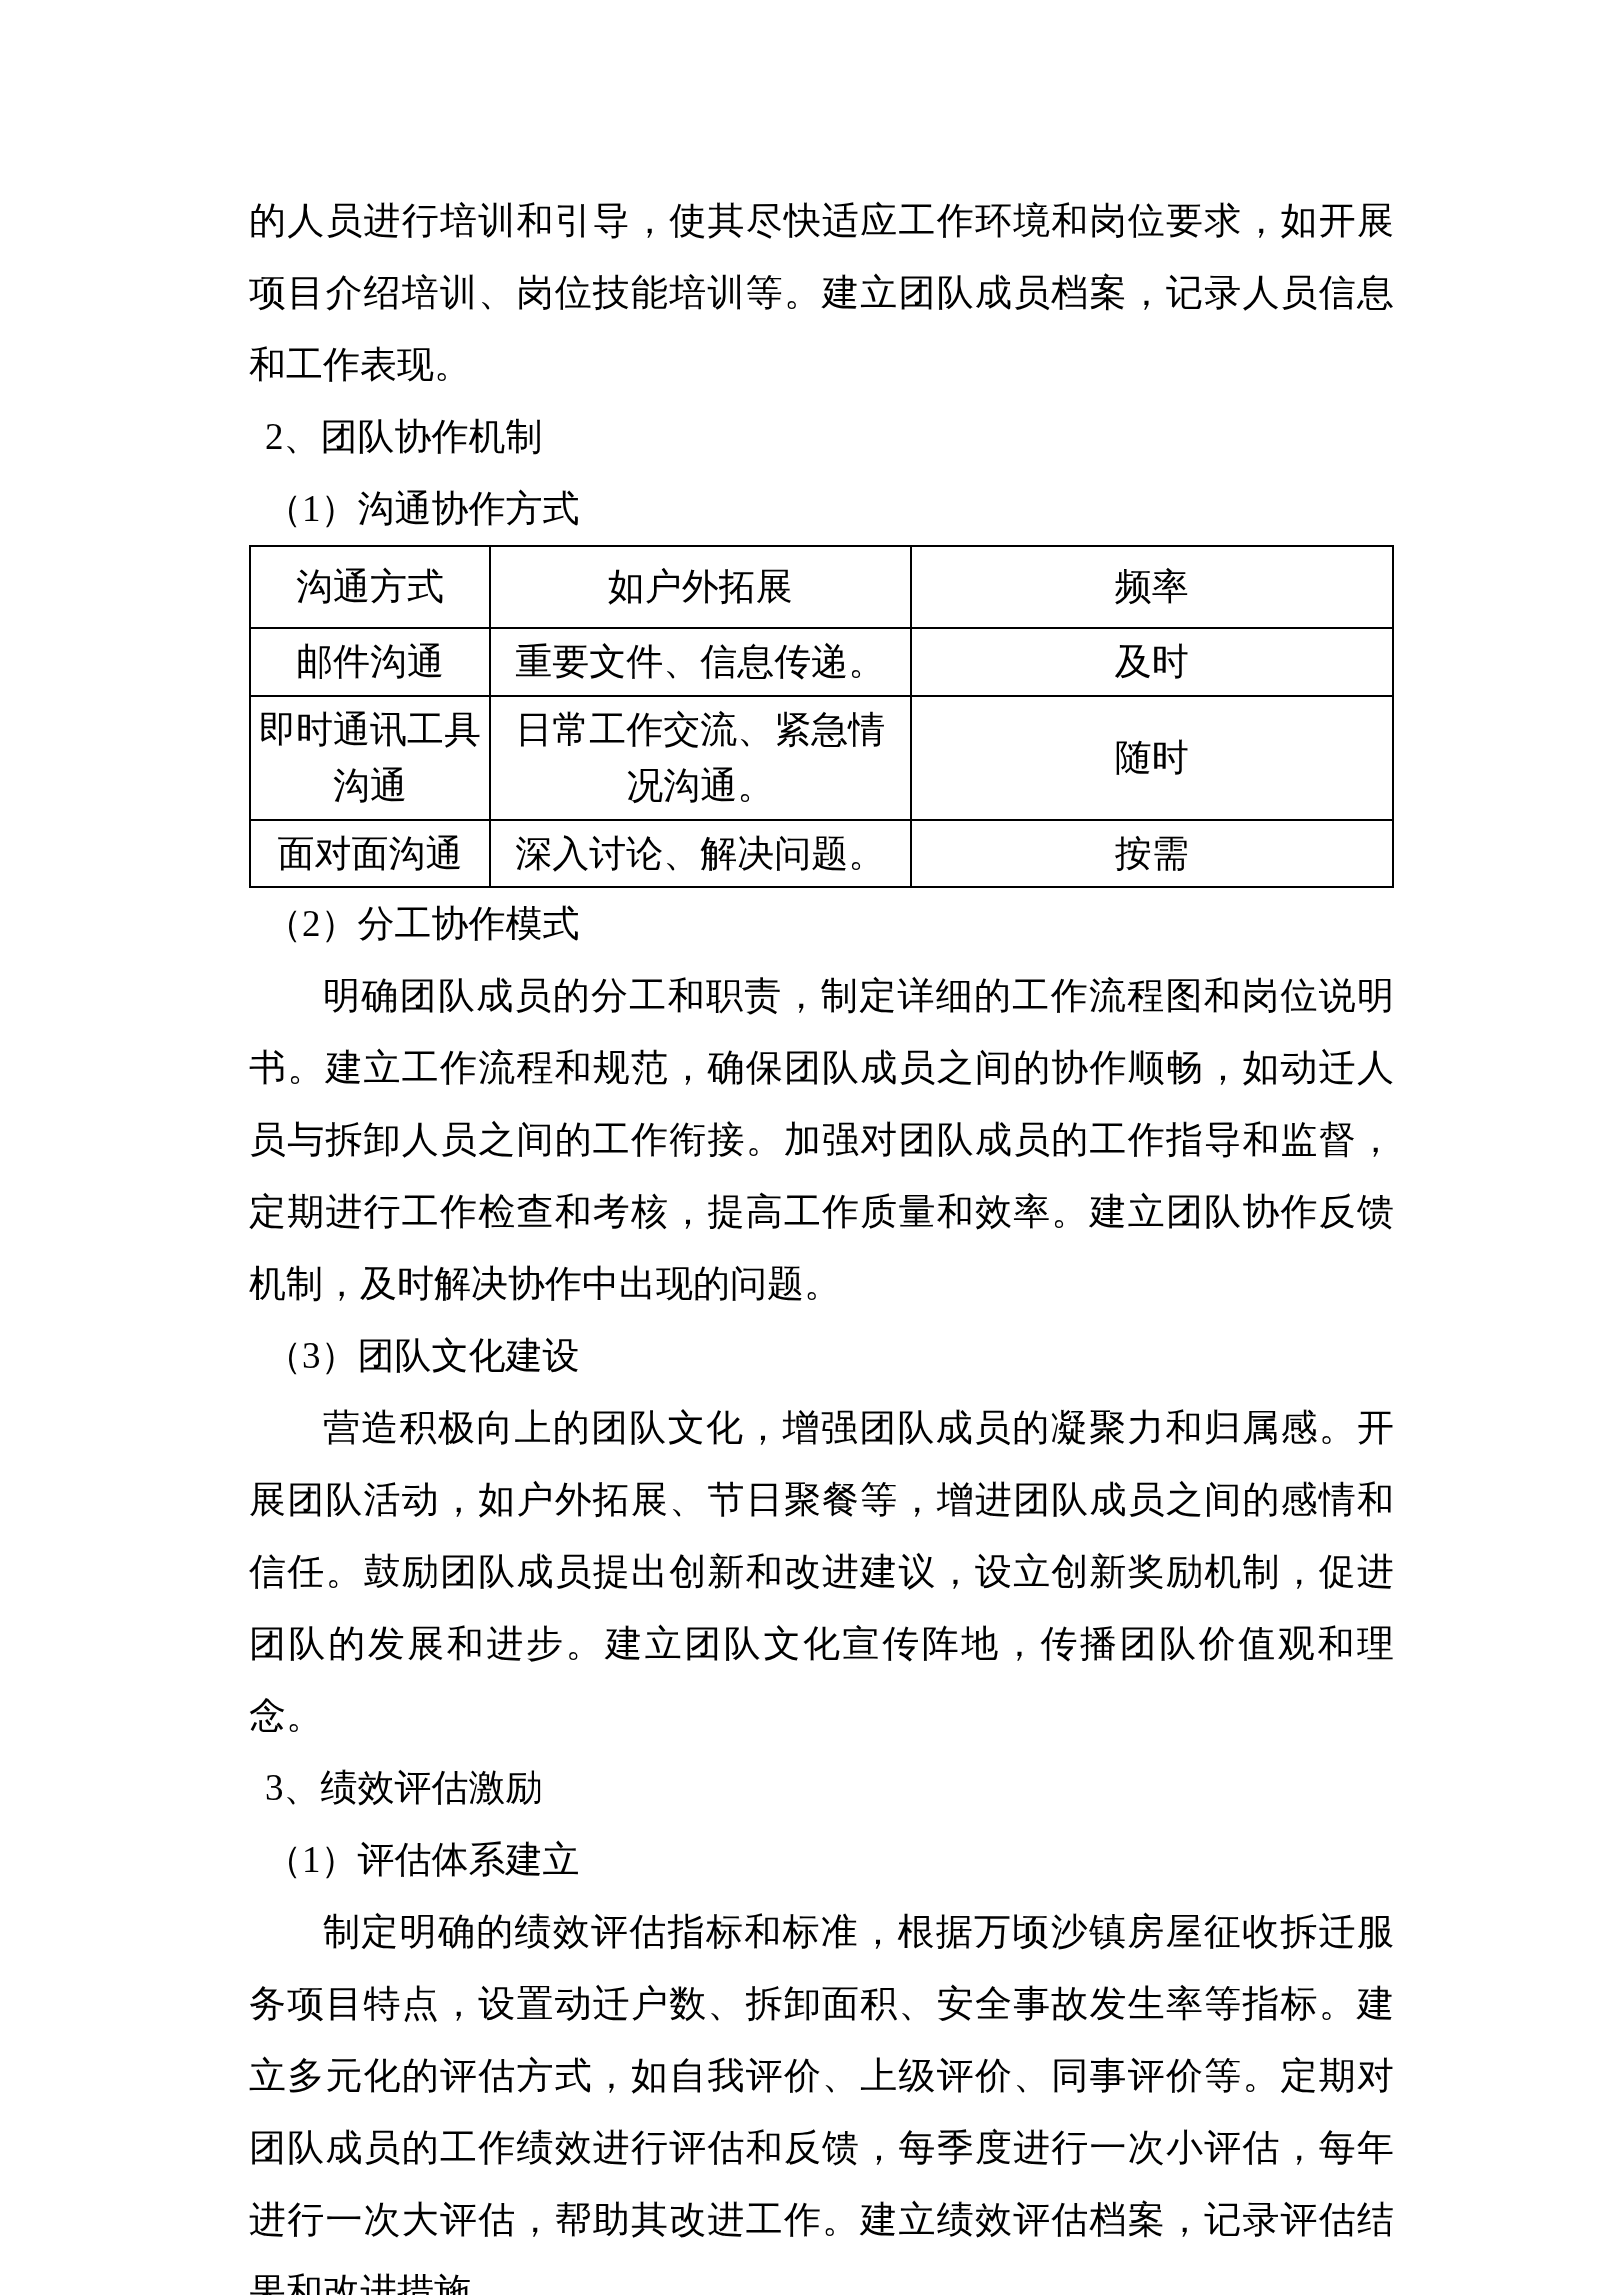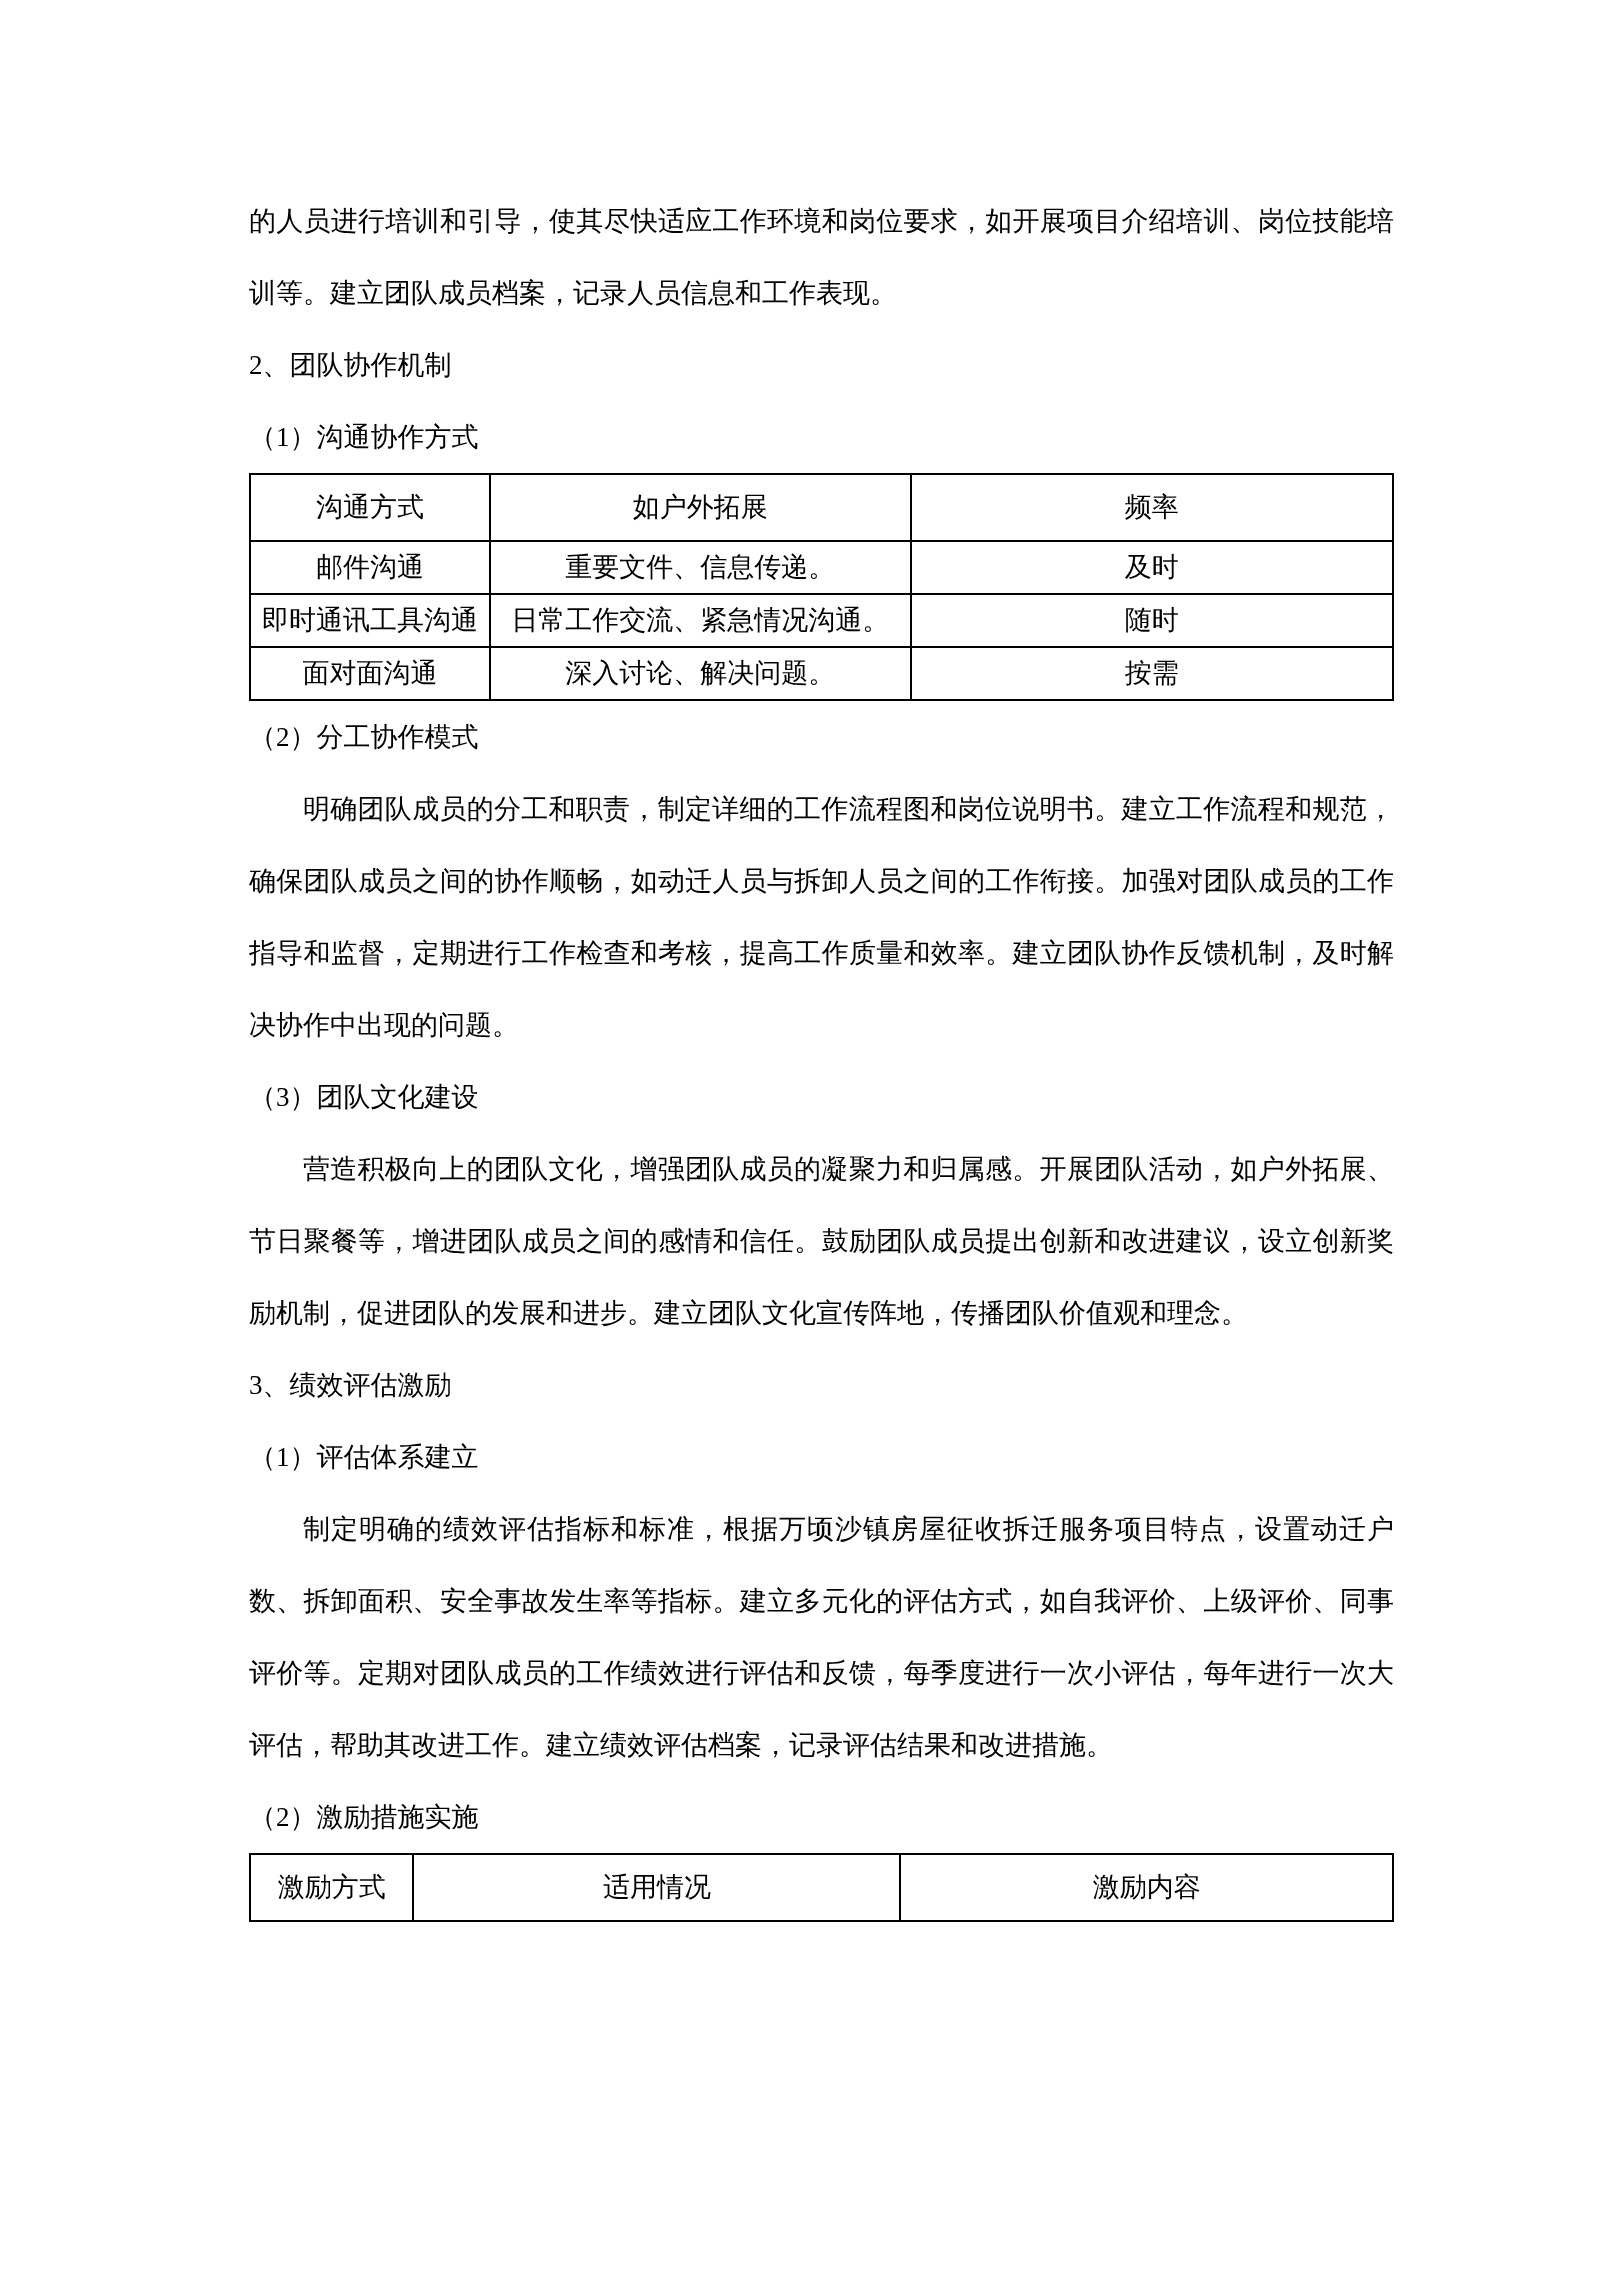--- a/index.html
+++ b/index.html
@@ -7,32 +7,33 @@
     background: #ffffff;
     font-family: "Liberation Serif", "DejaVu Serif", serif;
     color: #000000;
   }
   .page {
     width: 1623px;
     height: 2295px;
     background: #ffffff;
     padding: 185px 229px 0 249px;
     overflow: hidden;
-    font-size: 27px;
+    font-size: 37px;
     line-height: 72px;
   }
   .para {
     text-align: justify;
     text-indent: 2em;
     word-break: break-all;
   }
   .para.no-indent { text-indent: 0; }
   .heading {
     text-align: left;
     white-space: nowrap;
+    margin-left: 16px;
   }
   table.doc-table {
     width: 100%;
     border-collapse: collapse;
     table-layout: fixed;
   }
   table.doc-table th,
   table.doc-table td {
     border: 2px solid #000000;
     font-weight: normal;

